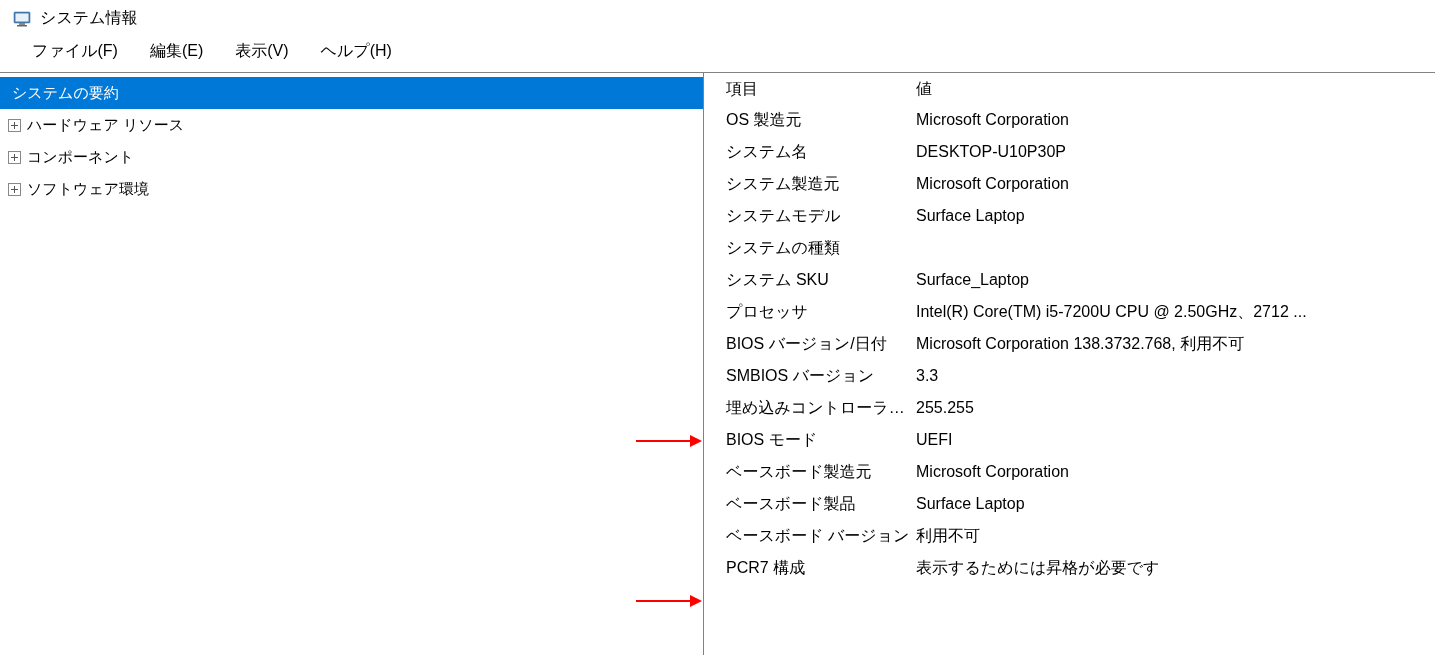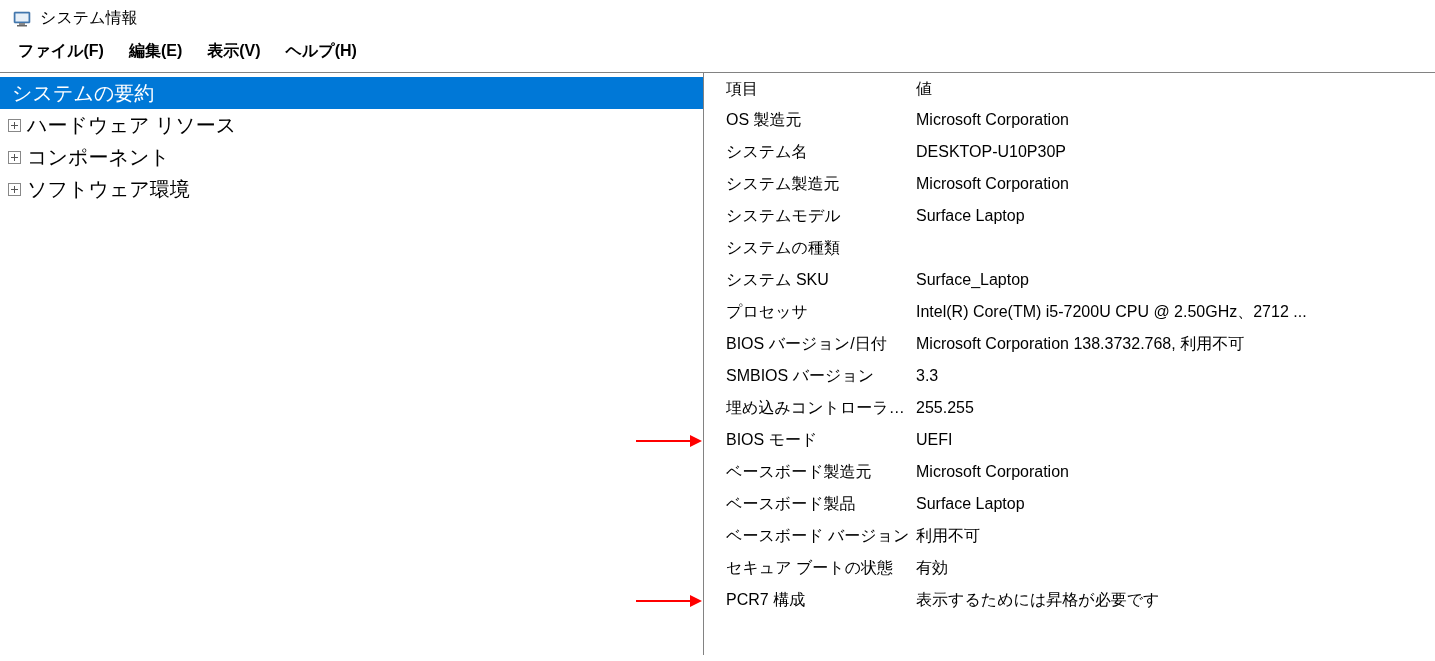--- a/index.html
+++ b/index.html
@@ -24,23 +24,22 @@
     }
     .app-icon {
       width: 20px;
       height: 20px;
     }
     .title-text {
       font-size: 16px;
     }
     .menu-bar {
       display: flex;
-      gap: 9px;
-      padding: 4px 8px 8px 10px;
-      font-weight: bold;
+      gap: 16px;
+      padding: 4px 8px 8px 24px;
     }
     .menu-item {
       padding: 2px 8px;
       font-size: 16px;
       cursor: default;
     }
     .content {
       display: flex;
       border-top: 1px solid #828282;
       height: calc(100% - 78px);
@@ -48,21 +47,21 @@
     .left-panel {
       width: 704px;
       border-right: 1px solid #828282;
       padding: 4px 0;
       position: relative;
     }
     .tree-item {
       display: flex;
       align-items: center;
       padding: 4px 4px 4px 8px;
-      font-size: 20px;
+      font-size: 15px;
       line-height: 24px;
       cursor: default;
     }
     .tree-item.selected {
       background: #0078d7;
       color: #fff;
     }
     .tree-item.selected .label {
       padding: 0 4px;
     }
@@ -243,22 +242,18 @@
         </div>
         <div class="table-row">
           <div class="col-name">ベースボード製品</div>
           <div class="col-value">Surface Laptop</div>
         </div>
         <div class="table-row">
           <div class="col-name">ベースボード バージョン</div>
           <div class="col-value">利用不可</div>
         </div>
         <div class="table-row">
-          <div class="col-name">セキュア ブートの状態</div>
-          <div class="col-value">有効</div>
-        </div>
-        <div class="table-row">
           <div class="col-name">PCR7 構成</div>
           <div class="col-value">表示するためには昇格が必要です</div>
         </div>
       </div>
   </div>
 </div>
 
 </body></html>

